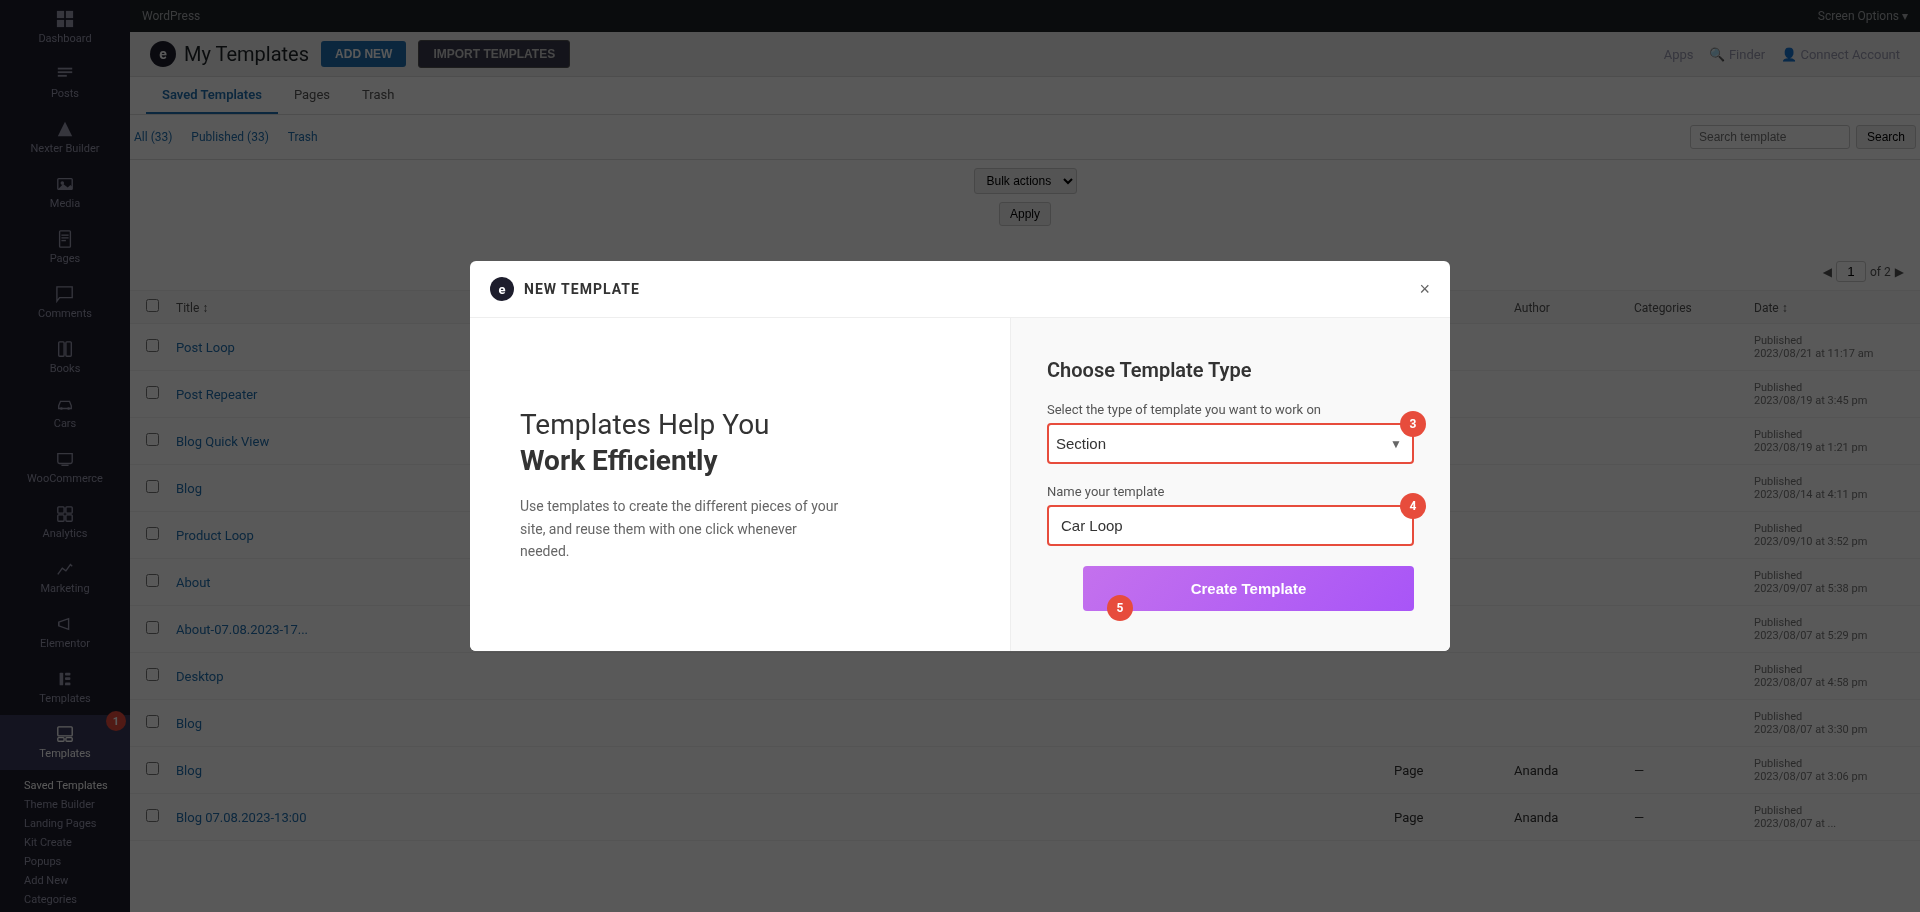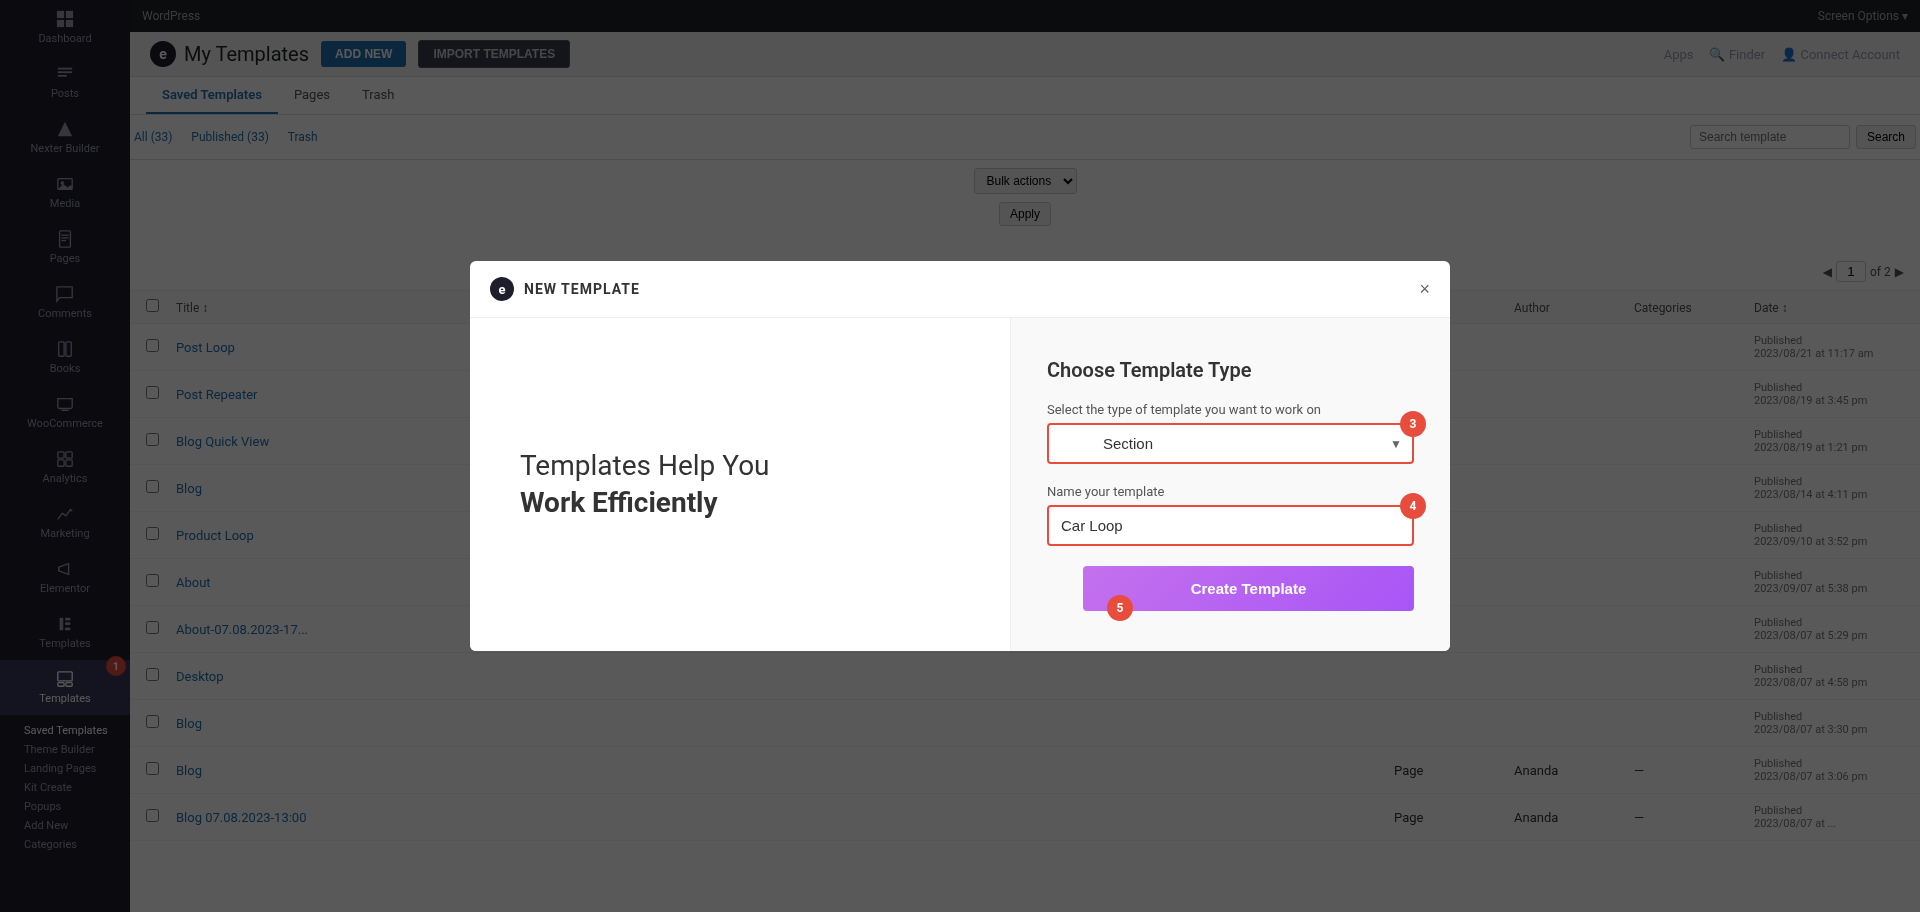--- a/index.html
+++ b/index.html
@@ -142,21 +142,20 @@
     .select-wrapper select {
       width: 100%;
       padding: 10px 36px 10px 7px;
       border: none;
       background: transparent;
       font-size: 15px;
       color: #333;
       appearance: none;
       cursor: pointer;
       outline: none;
-      margin-left: 47px;
     }
     .select-arrow {
       position: absolute;
       right: 10px;
       top: 50%;
       transform: translateY(-50%);
       pointer-events: none;
       color: #666;
       font-size: 12px;
     }
@@ -269,20 +268,28 @@
         <path d="M2 2h16v12H4l-3 4V2z" fill="none" stroke="currentColor" stroke-width="1.5"></path>
       </svg>
     <span class="sidebar-item-label">Comments</span>
   </div>
   <div class="sidebar-item">
     <svg viewBox="0 0 20 20">
         <rect x="3" y="2" width="6" height="16" rx="1" fill="none" stroke="currentColor" stroke-width="1.5"></rect>
         <rect x="11" y="2" width="6" height="16" rx="1" fill="none" stroke="currentColor" stroke-width="1.5"></rect>
       </svg>
     <span class="sidebar-item-label">Books</span>
+  </div>
+  <div class="sidebar-item">
+    <svg viewBox="0 0 20 20">
+        <path d="M3 12 L5 7 L15 7 L17 12 L17 15 L3 15 Z" fill="none" stroke="currentColor" stroke-width="1.5"></path>
+        <circle cx="6" cy="15" r="1.5"></circle>
+        <circle cx="14" cy="15" r="1.5"></circle>
+      </svg>
+    <span class="sidebar-item-label">Cars</span>
   </div>
   <div class="sidebar-item">
     <svg viewBox="0 0 20 20">
         <path d="M2 4h16v9a2 2 0 01-2 2H4a2 2 0 01-2-2V4z" fill="none" stroke="currentColor" stroke-width="1.5"></path>
         <path d="M6 17h8" stroke="currentColor" stroke-width="1.5"></path>
       </svg>
     <span class="sidebar-item-label">WooCommerce</span>
   </div>
   <div class="sidebar-item">
     <svg viewBox="0 0 20 20">
@@ -529,20 +536,21 @@
       <button class="modal-close">×</button>
     </div>
 
     <div class="modal-body">
 
       <div class="modal-left">
         <h2>
           <span>Templates Help You</span>
           <strong>Work Efficiently</strong>
         </h2>
+        <p>Use templates to create the different pieces of your site, and reuse them with one click whenever needed.</p>
       </div>
 
       <div class="modal-right">
         <h3>Choose Template Type</h3>
 
         <div class="form-group">
           <div class="form-label">Select the type of template you want to work on</div>
           <div style="position:relative;">
             <div class="select-wrapper">
               <select>

